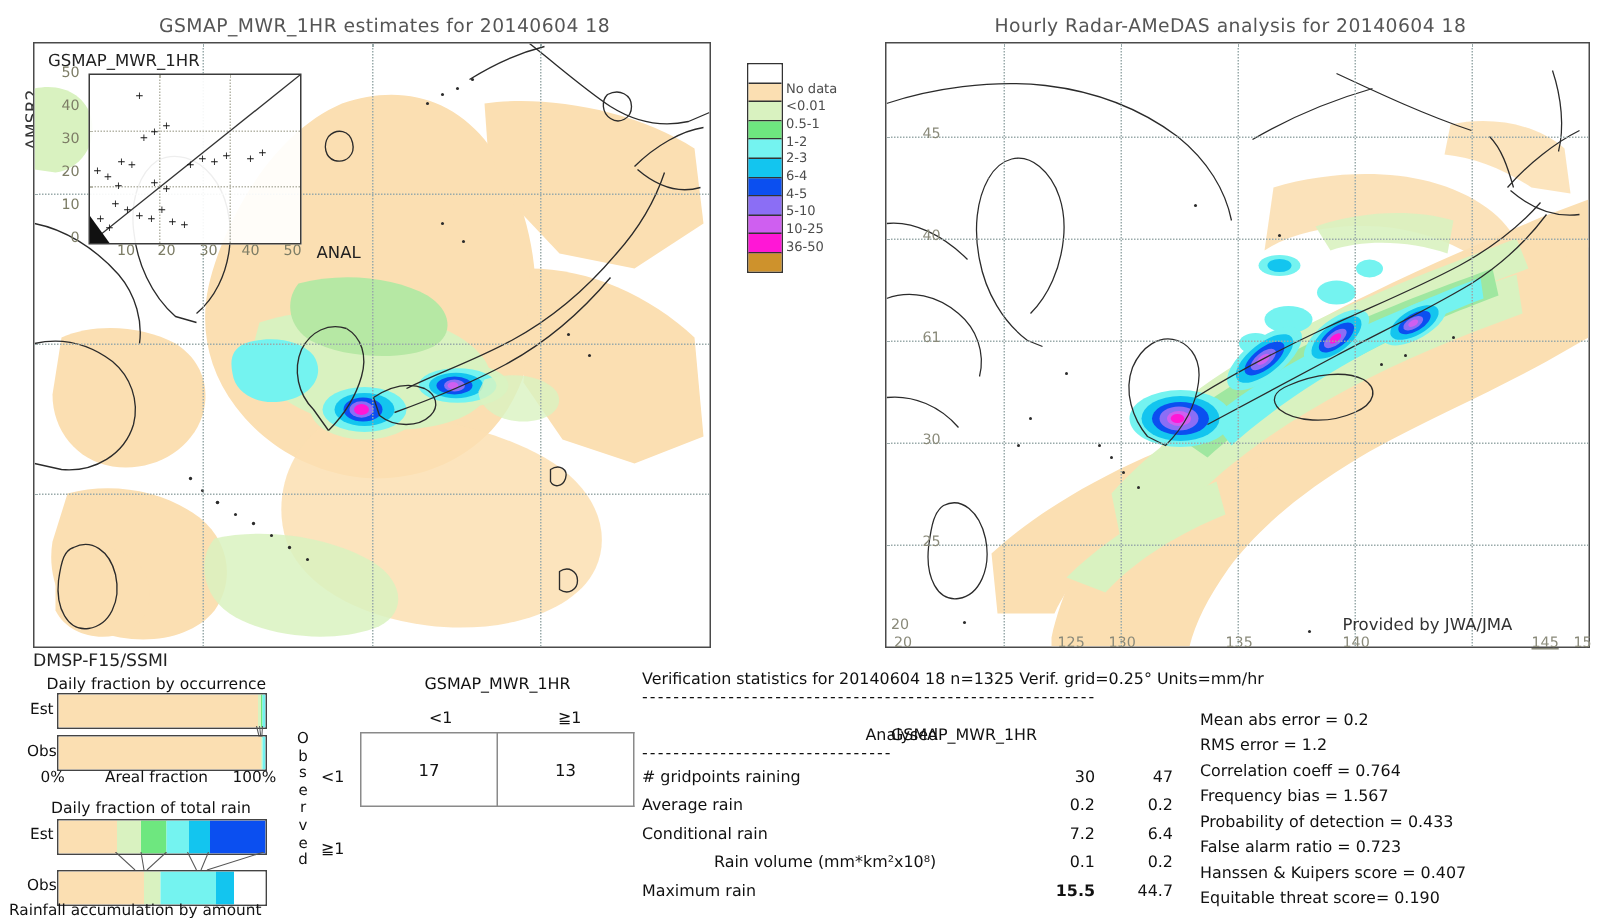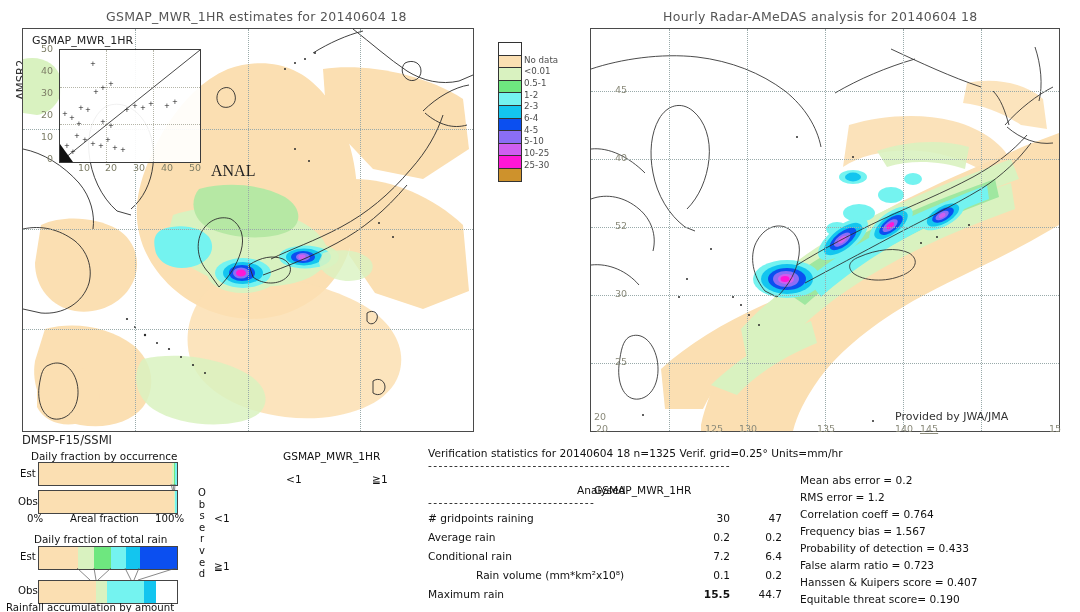--- a/index.html
+++ b/index.html
@@ -229,21 +229,21 @@
   <div class="ins-lab" style="left:18px;top:58px;">30</div>
   <div class="ins-lab" style="left:18px;top:80px;">20</div>
   <div class="ins-lab" style="left:18px;top:102px;">10</div>
   <div class="ins-lab" style="left:24px;top:124px;">0</div>
 
   <div class="ins-lab" style="left:55px;top:133px;">10</div>
   <div class="ins-lab" style="left:82px;top:133px;">20</div>
   <div class="ins-lab" style="left:110px;top:133px;">30</div>
   <div class="ins-lab" style="left:138px;top:133px;">40</div>
   <div class="ins-lab" style="left:166px;top:133px;">50</div>
-  <div class="abs" style="left:188px;top:133px;font-size:16px;color:#222;font-family:Liberation Serif, serif;">ANAL</div>
+  <div class="abs" style="left:188px;top:133px;font-size:11px;color:#222;">ANAL</div>
 </div>
 
 <div class="abs" style="left:22px;top:433px;font-size:11.5px;color:#222;">DMSP-F15/SSMI</div>
 
 <div class="cbar" style="left:498px;top:42px;">
   <div class="cbcell" style="background:#ffffff;"></div>
   <div class="cbcell" style="background:#fbdfb2;"></div>
   <div class="cbcell" style="background:#d9f2c0;"></div>
   <div class="cbcell" style="background:#6ee77f;"></div>
   <div class="cbcell" style="background:#74f3f0;"></div>
@@ -256,21 +256,21 @@
 </div>
 <div class="cblab" style="left:524px;top:55px;">No data</div>
 <div class="cblab" style="left:524px;top:66px;">&lt;0.01</div>
 <div class="cblab" style="left:524px;top:78px;">0.5-1</div>
 <div class="cblab" style="left:524px;top:90px;">1-2</div>
 <div class="cblab" style="left:524px;top:101px;">2-3</div>
 <div class="cblab" style="left:524px;top:113px;">6-4</div>
 <div class="cblab" style="left:524px;top:125px;">4-5</div>
 <div class="cblab" style="left:524px;top:136px;">5-10</div>
 <div class="cblab" style="left:524px;top:148px;">10-25</div>
-<div class="cblab" style="left:524px;top:160px;">25-30</div>
+<div class="cblab" style="left:524px;top:160px;">36-50</div>
 
 <div class="abs maptitle" style="left:663px;top:9px;">Hourly Radar-AMeDAS analysis for 20140604 18</div>
 
 <div class="mapframe" style="left:590px;top:28px;width:468px;height:402px;">
   <svg width="468" height="402" viewBox="0 0 468 402" style="position:absolute;left:0;top:0;">
     <defs>
         <clipPath id="rclip">
           <rect x="0" y="0" width="468" height="402"></rect>
         </clipPath>
       </defs>
@@ -407,34 +407,34 @@
   <div class="grid-v" style="left:312px;top:0;height:402px;"></div>
   <div class="grid-v" style="left:390px;top:0;height:402px;"></div>
   <div class="grid-h" style="left:0;top:62px;width:468px;"></div>
   <div class="grid-h" style="left:0;top:130px;width:468px;"></div>
   <div class="grid-h" style="left:0;top:198px;width:468px;"></div>
   <div class="grid-h" style="left:0;top:266px;width:468px;"></div>
   <div class="grid-h" style="left:0;top:334px;width:468px;"></div>
 
   <div class="ticklab" style="left:24px;top:55px;">45</div>
   <div class="ticklab" style="left:24px;top:123px;">40</div>
-  <div class="ticklab" style="left:24px;top:191px;">52</div>
+  <div class="ticklab" style="left:24px;top:191px;">61</div>
   <div class="ticklab" style="left:24px;top:259px;">30</div>
   <div class="ticklab" style="left:24px;top:327px;">25</div>
   <div class="ticklab" style="left:3px;top:382px;">20</div>
 
   <div class="provided" style="left:304px;top:381px;">Provided by JWA/JMA</div>
 </div>
 
 <div class="ticklab" style="left:596px;top:423px;">20</div>
 <div class="ticklab" style="left:661px;top:423px;margin-left:44px;">125</div>
 <div class="ticklab" style="left:739px;top:423px;">130</div>
 <div class="ticklab" style="left:817px;top:423px;">135</div>
 <div class="ticklab" style="left:895px;top:423px;">140</div>
-<div class="ticklab" style="left:920px;top:423px;text-decoration:underline;">145</div>
+<div class="ticklab" style="left:1021px;top:423px;text-decoration:underline;">145</div>
 <div class="ticklab" style="left:1049px;top:423px;">15</div>
 
 <div class="panel-title" style="left:31px;top:450px;">Daily fraction by occurrence</div>
 
 <div class="barlab" style="left:20px;top:468px;">Est</div>
 <div class="barrow" style="left:38px;top:462px;width:138px;height:22px;">
   <div class="seg" style="width:96.3%;background:#fbdfb2;"></div>
   <div class="seg" style="width:1.2%;background:#d9f2c0;"></div>
   <div class="seg" style="width:0.9%;background:#6ee77f;"></div>
   <div class="seg" style="width:1.6%;background:#74f3f0;"></div>
@@ -502,20 +502,24 @@
   <div>v</div>
   <div>e</div>
   <div>d</div>
 </div>
 
 <div class="cthdr" style="left:214px;top:512px;">&lt;1</div>
 <div class="cthdr" style="left:214px;top:560px;">≧1</div>
 
 <table class="ct" style="left:240px;top:488px;">
   <tbody>
+  <tr>
+    <td>17</td>
+    <td>13</td>
+  </tr>
 </tbody>
   </table>
 
 <div class="stat" style="left:428px;top:447px;">Verification statistics for 20140604 18  n=1325  Verif. grid=0.25°  Units=mm/hr</div>
 <div class="dash" style="left:428px;top:459px;">----------------------------------------------------------</div>
 
 <div class="stat" style="left:530px;top:484px;margin-left:47px;">Analysed</div>
 <div class="stat" style="left:594px;top:484px;">GSMAP_MWR_1HR</div>
 <div class="dash" style="left:428px;top:496px;">--------------------------------</div>
 

